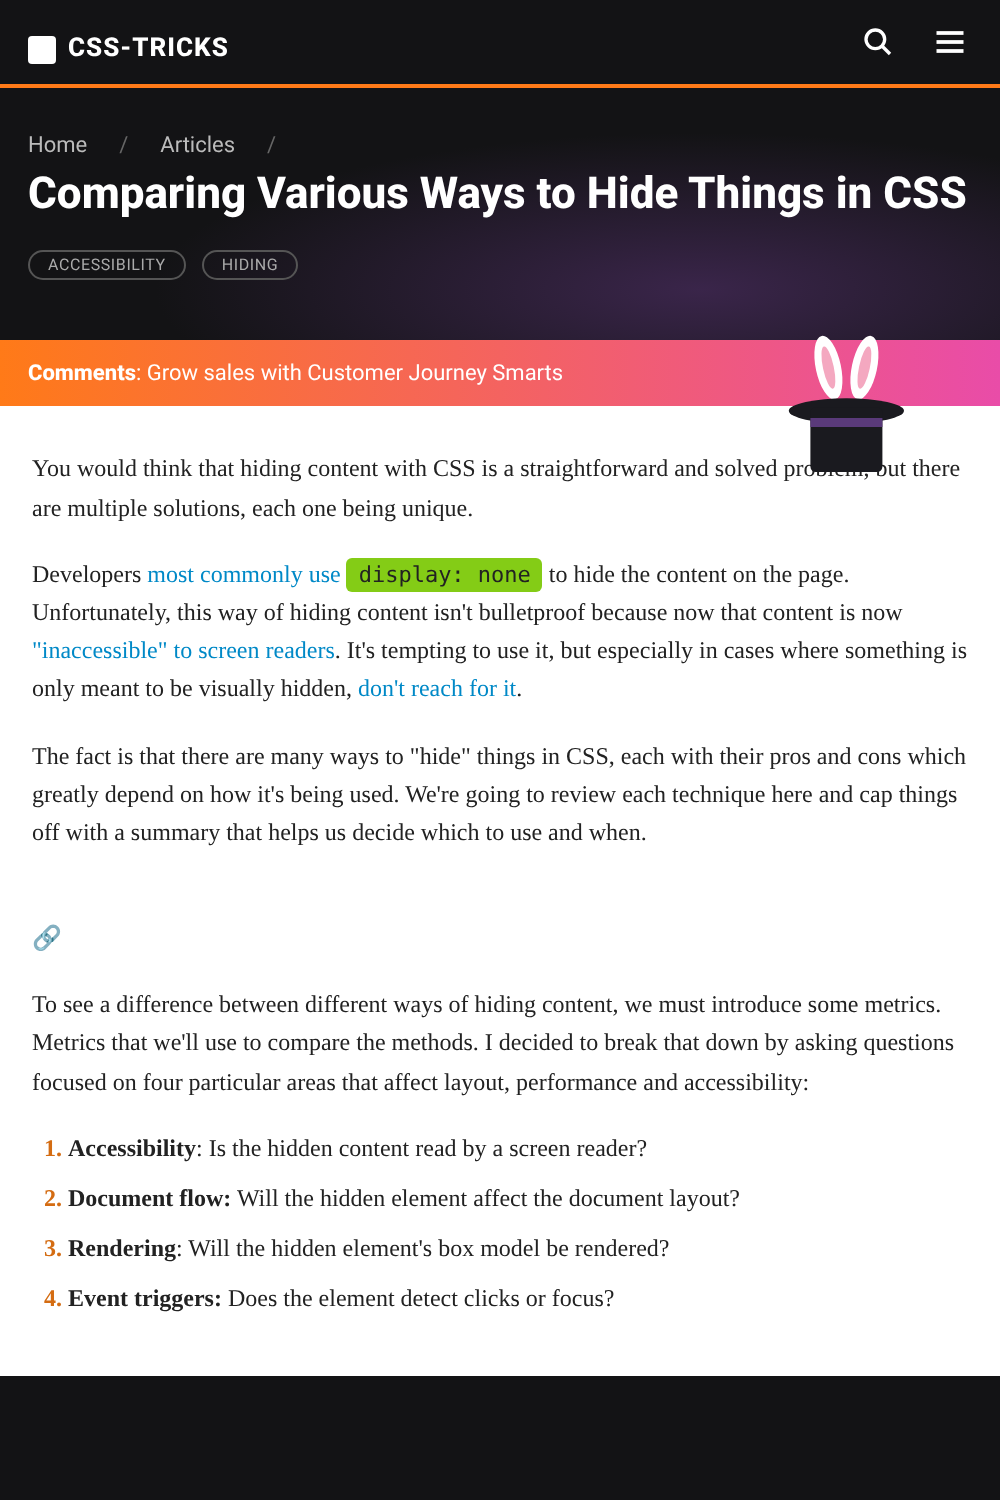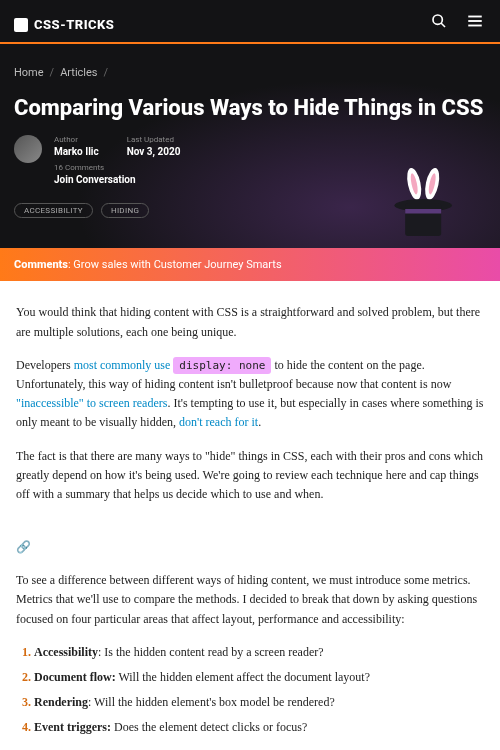--- a/index.html
+++ b/index.html
@@ -3,38 +3,38 @@
 <meta charset="utf-8">
 <style>
 *{margin:0;padding:0;box-sizing:border-box}
 body{font-family:-apple-system,BlinkMacSystemFont,"Segoe UI",Roboto,sans-serif;background:#131315;color:#fff;width:500px}
 .topbar{display:flex;align-items:flex-end;justify-content:space-between;padding:10px 14px;border-bottom:2px solid #ff7a18}
 .logo{display:flex;align-items:center;gap:6px;font-weight:800;font-size:13px;letter-spacing:.5px}
 .logo-mark{width:14px;height:14px;background:#fff;border-radius:2px;display:inline-block}
 .topbar-actions{display:flex;gap:14px;align-items:center}
 .icon-btn{width:22px;height:22px;display:flex;align-items:center;justify-content:center;color:#fff;cursor:pointer}
 .header{padding:22px 14px 30px;background:radial-gradient(ellipse at 70% 80%,#3a254a 0%,#131315 55%)}
-.breadcrumb{font-size:11px;color:#bbb;display:flex;gap:6px;margin-bottom:16px}
+.breadcrumb{font-size:11px;color:#bbb;display:flex;gap:16px;margin-bottom:6px}
 .breadcrumb span.sep{color:#666}
 .title{font-size:22px;font-weight:800;line-height:1.2;margin-bottom:14px}
 .meta{display:flex;gap:12px;align-items:flex-start;margin-bottom:18px}
 .avatar{width:28px;height:28px;border-radius:50%;background:linear-gradient(135deg,#555,#888);flex:none}
 .meta-cols{display:flex;gap:28px}
 .meta-col{display:flex;flex-direction:column}
 .meta-label{font-size:8px;color:#888;margin-bottom:2px}
 .meta-val{font-size:10px;font-weight:700}
 .meta-link{font-size:10px;font-weight:700;color:#fff}
 .tags{display:flex;gap:8px}
 .tag{border:1px solid #555;border-radius:10px;padding:2px 9px;font-size:8px;color:#aaa;letter-spacing:.3px}
 .sponsor{background:linear-gradient(90deg,#ff7a18,#e94ca8);padding:10px 14px;font-size:11px}
 .sponsor b{font-weight:800}
 .article{background:#fff;color:#222;padding:22px 16px;font-family:Georgia,serif;font-size:12px;line-height:1.6}
 .article p{margin-bottom:14px}
 .article a{color:#0089c7;text-decoration:none}
-.article code{background:#f0abfc;padding:2px 6px;font-family:ui-monospace,Menlo,monospace;font-size:11px;border-radius:3px}
+.article code{background:#84cc16;padding:2px 6px;font-family:ui-monospace,Menlo,monospace;font-size:11px;border-radius:3px}
 .h2wrap{display:flex;align-items:center;gap:6px;margin:34px 0 14px}
 .linkicon{color:#aaa;font-size:12px}
 .article h2{font-family:-apple-system,BlinkMacSystemFont,"Segoe UI",Roboto,sans-serif;font-size:18px;font-weight:800;color:#111}
 .article ol{padding-left:18px;margin-bottom:0}
 .article ol li{margin-bottom:6px}
 .article ol li::marker{color:#d46c12;font-weight:700}
 .article ol li b{font-weight:700}
 .hat{position:absolute;right:30px;top:120px;pointer-events:none}
 </style>
 </head>
@@ -72,39 +72,20 @@
     <rect x="28" y="44" width="40" height="36" rx="3" fill="#1a1a1f"></rect>
     <rect x="28" y="50" width="40" height="5" fill="#5a3a7a"></rect>
   </svg>
   <div class="breadcrumb">
     <span>Home</span>
     <span class="sep">/</span>
     <span>Articles</span>
     <span class="sep">/</span>
   </div>
   <h1 class="title">Comparing Various Ways to Hide Things in CSS</h1>
-  <div class="meta">
-    <div class="avatar"></div>
-    <div>
-      <div class="meta-cols">
-        <div class="meta-col">
-          <span class="meta-label">Author</span>
-          <span class="meta-val">Marko Ilic</span>
-        </div>
-        <div class="meta-col">
-          <span class="meta-label">Last Updated</span>
-          <span class="meta-val">Nov 3, 2020</span>
-        </div>
-      </div>
-      <div style="margin-top:6px">
-        <div class="meta-label">16 Comments</div>
-        <div class="meta-link">Join Conversation</div>
-      </div>
-    </div>
-  </div>
   <div class="tags">
     <span class="tag">ACCESSIBILITY</span>
     <span class="tag">HIDING</span>
   </div>
 </div>
 
 <div class="sponsor">
   <b>Comments</b><span>: Grow sales with Customer Journey Smarts</span>
 </div>
 

